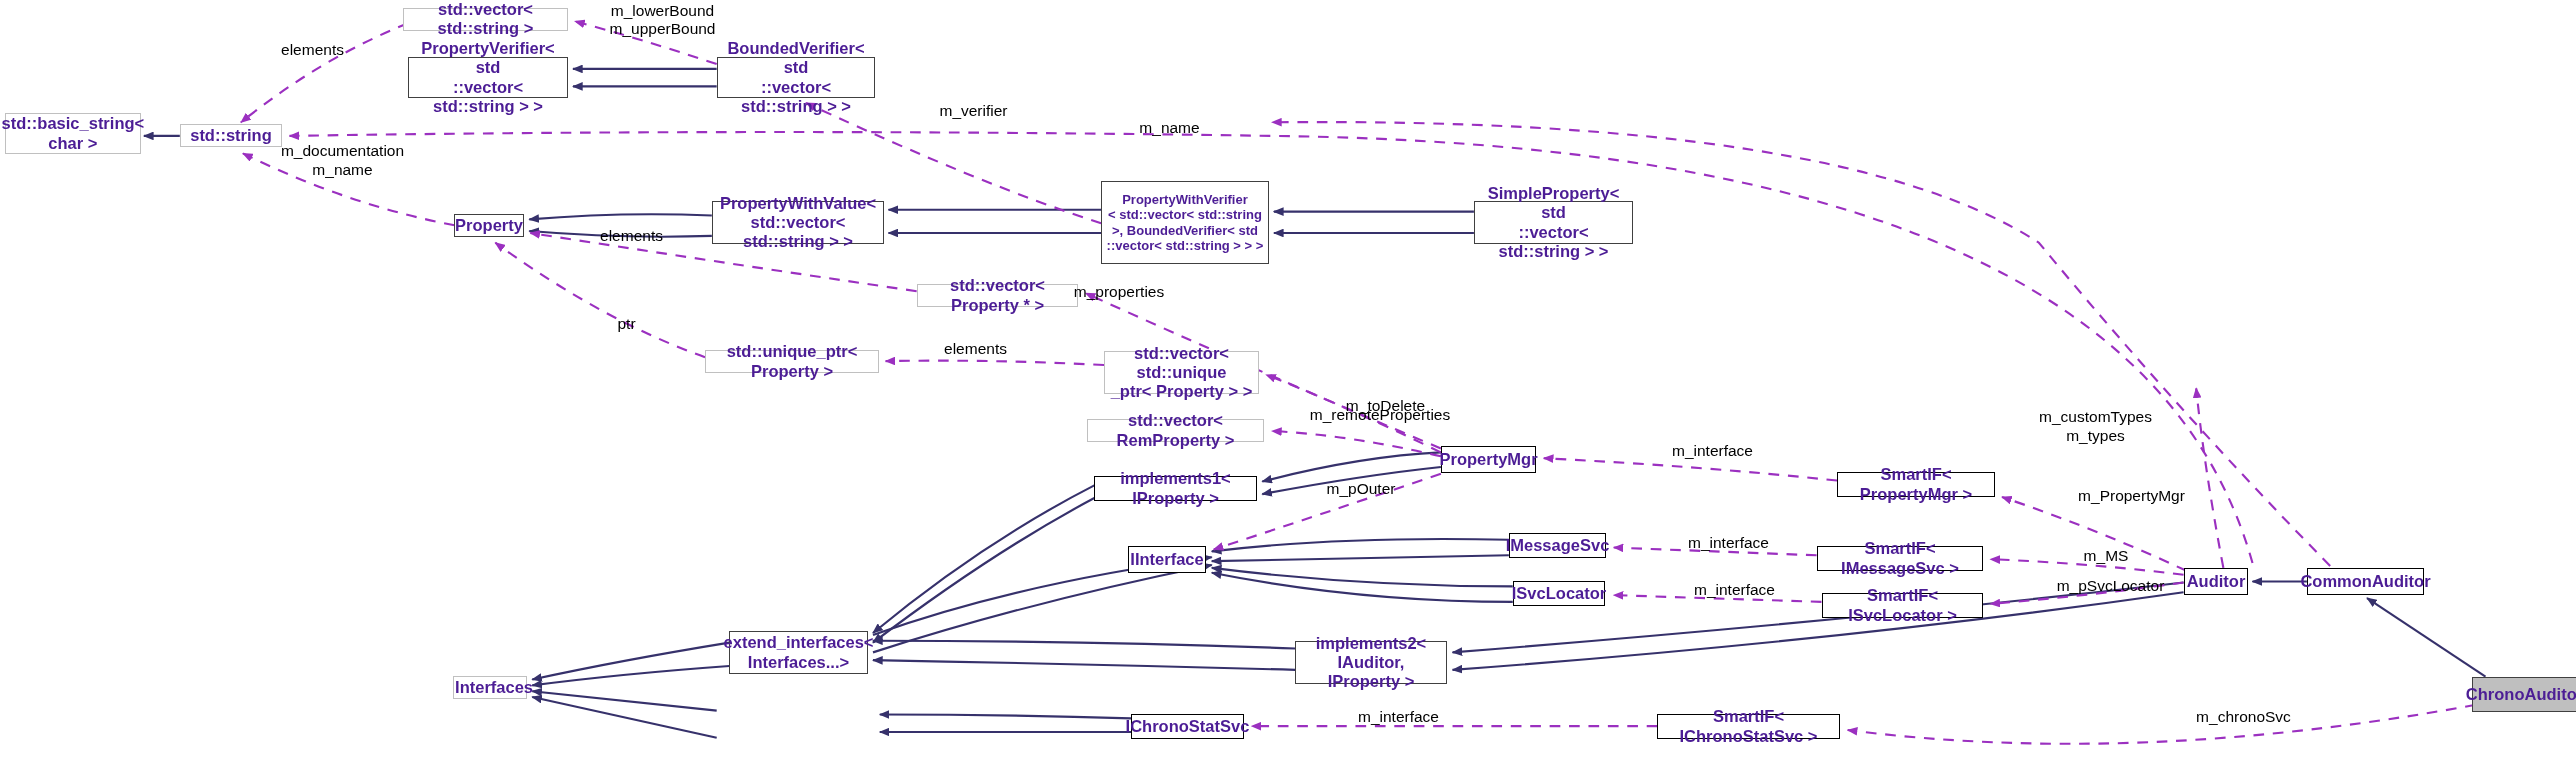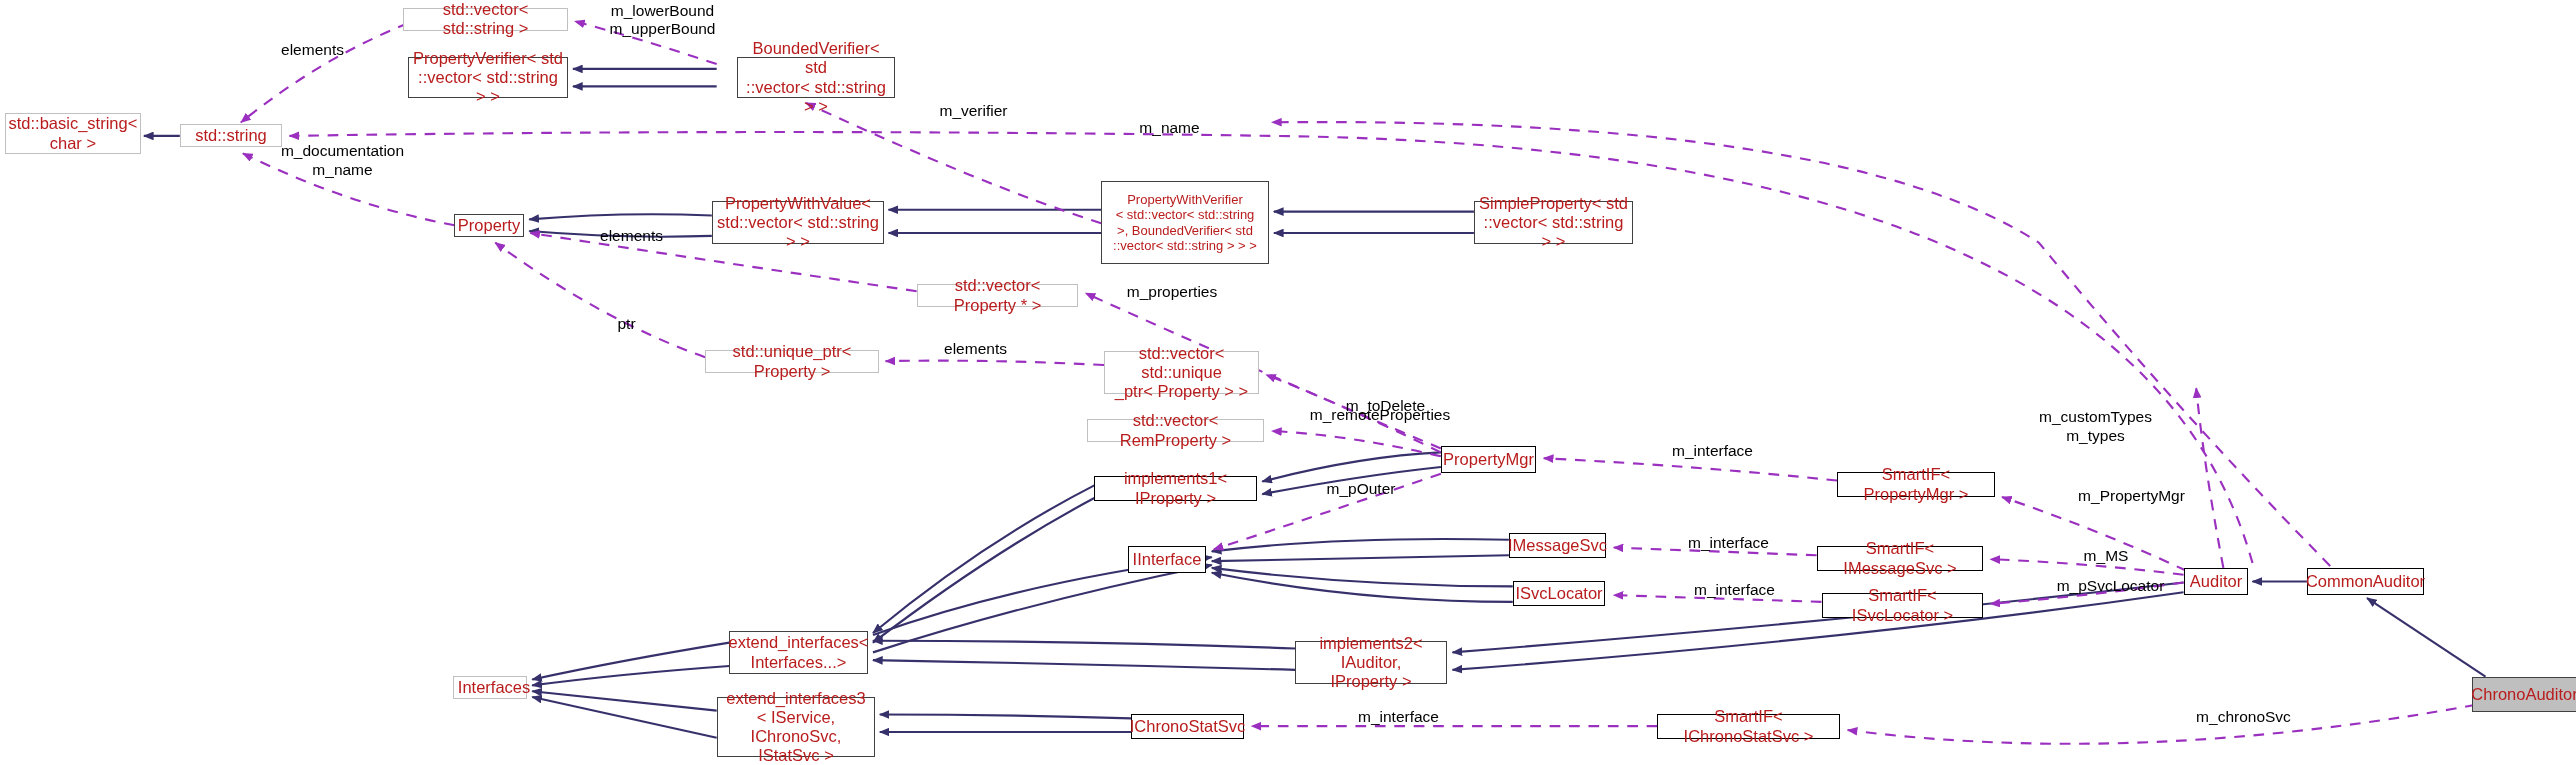--- a/index.html
+++ b/index.html
@@ -23,26 +23,27 @@
     pointer-events: none;
   }
   .node {
     position: absolute;
     box-sizing: border-box;
     display: flex;
     align-items: center;
     justify-content: center;
     text-align: center;
     background: #ffffff;
-    color: #b91c1c;
+    color: #4c1d95;
     font-size: 16.5px;
     line-height: 1.16;
     white-space: pre-line;
     padding: 1px 3.9px;
     z-index: 5;
+    font-weight: bold;
   }
   
   .node.grey {
     border: 1px solid #c0c0c0;
   }
   
   .node.plain {
     border: 1px solid #000000;
   }
   
@@ -177,21 +178,21 @@
       <path d="M2290,585 Q2270,480 2262,400"></path>
     </g>
   </svg>
 
   <div class="node grey" style="left:4.9px;   top:113px; width:136px; height:41px;">std::basic_string&lt;
 char &gt;</div>
   <div class="node grey" style="left:180px; top:124px; width:102px; height:23px;">std::string</div>
   <div class="node grey" style="left:403px; top:7.8px;   width:165px; height:23px;">std::vector&lt; std::string &gt;</div>
   <div class="node thick" style="left:408px; top:57px;  width:160px; height:41px;">PropertyVerifier&lt; std
 ::vector&lt; std::string &gt; &gt;</div>
-  <div class="node thick" style="left:717px; top:57px;  width:158px; height:41px;margin-left:20px;">BoundedVerifier&lt; std
+  <div class="node thick" style="left:717px; top:57px;  width:158px; height:41px;">BoundedVerifier&lt; std
 ::vector&lt; std::string &gt; &gt;</div>
   <div class="node thick" style="left:454px; top:214px; width:70px;  height:23px;">Property</div>
   <div class="node thick" style="left:712px; top:201px; width:172px; height:43px;">PropertyWithValue&lt;
 std::vector&lt; std::string &gt; &gt;</div>
   <div class="node thick" style="left:1101px;top:181px; width:168px; height:83px; font-size:13px;">PropertyWithVerifier
 &lt; std::vector&lt; std::string
 &gt;, BoundedVerifier&lt; std
 ::vector&lt; std::string &gt; &gt; &gt;</div>
   <div class="node thick" style="left:1474px;top:201px; width:159px; height:43px;">SimpleProperty&lt; std
 ::vector&lt; std::string &gt; &gt;</div>
@@ -207,37 +208,34 @@
   <div class="node plain" style="left:1513px;top:581px; width:92px;  height:25px;">ISvcLocator</div>
   <div class="node plain" style="left:1837px;top:472px; width:158px; height:25px;">SmartIF&lt; PropertyMgr &gt;</div>
   <div class="node plain" style="left:1817px;top:546px; width:166px; height:25px;">SmartIF&lt; IMessageSvc &gt;</div>
   <div class="node plain" style="left:1822px;top:593px; width:161px; height:25px;">SmartIF&lt; ISvcLocator &gt;</div>
   <div class="node plain" style="left:2184px;top:568px; width:64px;  height:27px;">Auditor</div>
   <div class="node plain" style="left:2307px;top:568px; width:117px; height:27px;">CommonAuditor</div>
   <div class="node current" style="left:2472px;top:677px; width:105px; height:35px;">ChronoAuditor</div>
   <div class="node thick" style="left:729px; top:631px; width:139px; height:43px;">extend_interfaces&lt;
 Interfaces...&gt;</div>
   <div class="node grey" style="left:453px; top:676px; width:74px;  height:23px;padding-left:12px;">Interfaces</div>
-  <div class="node thick" style="left:717px; top:697px; width:158px; height:60px;">extend_interfaces3
-&lt; IService, IChronoSvc,
-IStatSvc &gt;</div>
   <div class="node thick" style="left:1295px;top:641px; width:152px; height:43px;">implements2&lt; IAuditor,
 IProperty &gt;</div>
   <div class="node plain" style="left:1131px;top:714px; width:113px; height:25px;">IChronoStatSvc</div>
   <div class="node plain" style="left:1657px;top:714px; width:183px; height:25px;">SmartIF&lt; IChronoStatSvc &gt;</div>
 
   <div class="edge-label" style="left:585px;  top:1.9px;   width:155px;">m_lowerBound
 m_upperBound</div>
   <div class="edge-label" style="left:264px;  top:41px;  width:97px;">elements</div>
   <div class="edge-label" style="left:920px;  top:102px; width:107px;">m_verifier</div>
   <div class="edge-label" style="left:1121px; top:119px; width:97px;">m_name</div>
   <div class="edge-label" style="left:260px;  top:142px; width:165px;">m_documentation
 m_name</div>
   <div class="edge-label" style="left:583px;  top:227px; width:97px;">elements</div>
-  <div class="edge-label" style="left:1109px; top:283px; width:126px;">m_properties</div>
+  <div class="edge-label" style="left:1056px; top:283px; width:126px;">m_properties</div>
   <div class="edge-label" style="left:602px;  top:315px; width:49px;">ptr</div>
   <div class="edge-label" style="left:927px;  top:340px; width:97px;">elements</div>
   <div class="edge-label" style="left:1327px; top:397px; width:117px;">m_toDelete</div>
   <div class="edge-label" style="left:1288px; top:406px; width:184px;">m_remoteProperties</div>
   <div class="edge-label" style="left:2018px; top:408px; width:155px;">m_customTypes
 m_types</div>
   <div class="edge-label" style="left:1654px; top:442px; width:117px;">m_interface</div>
   <div class="edge-label" style="left:1310px; top:480px; width:102px;">m_pOuter</div>
   <div class="edge-label" style="left:2056px; top:487px; width:151px;">m_PropertyMgr</div>
   <div class="edge-label" style="left:1670px; top:534px; width:117px;">m_interface</div>

